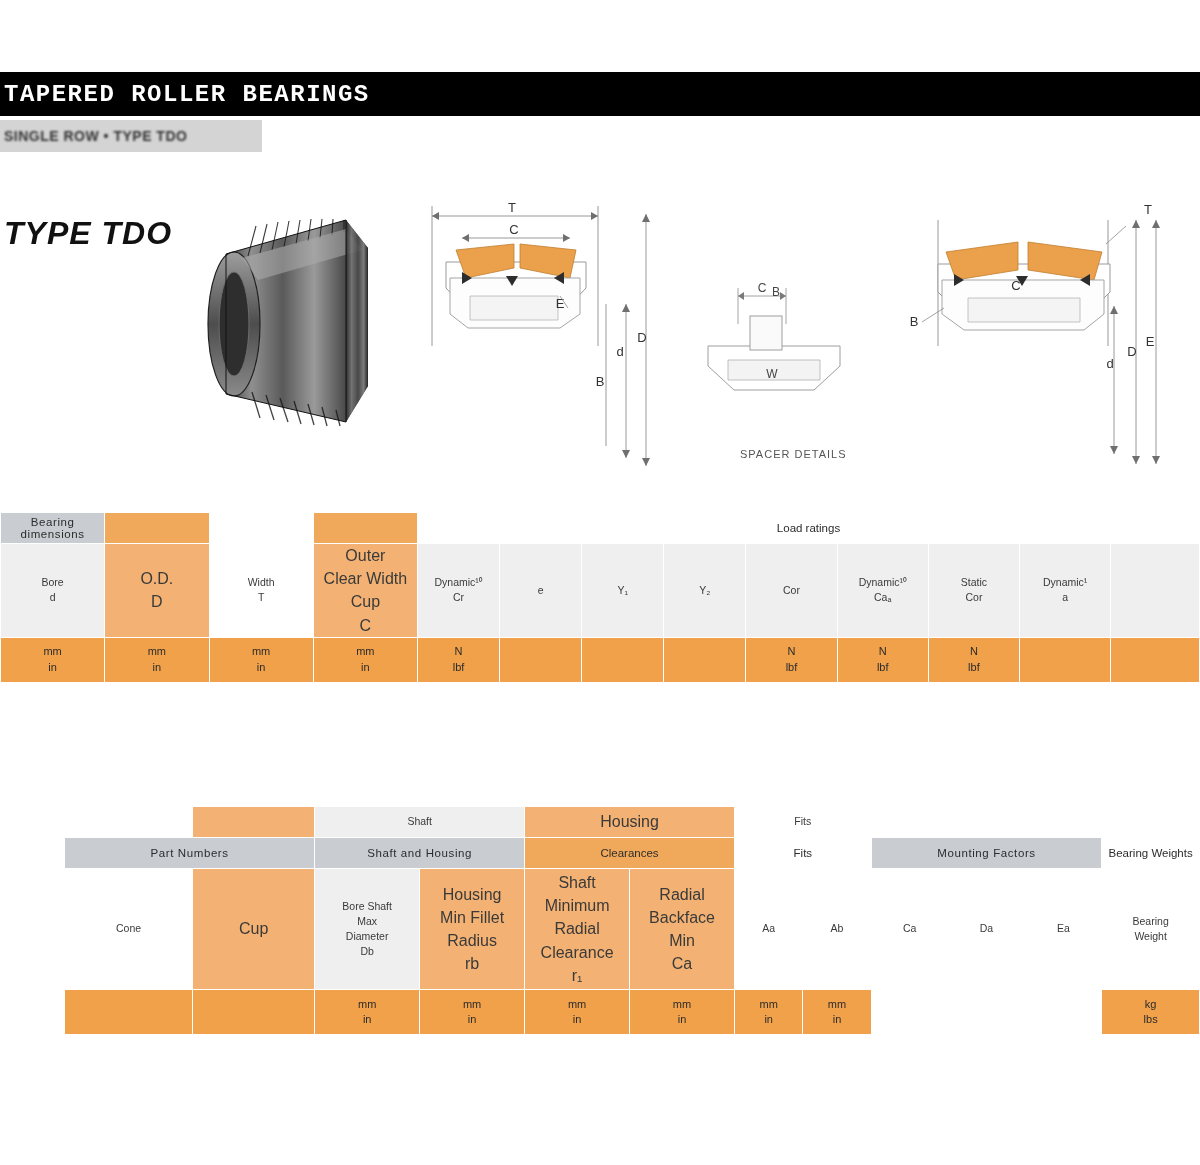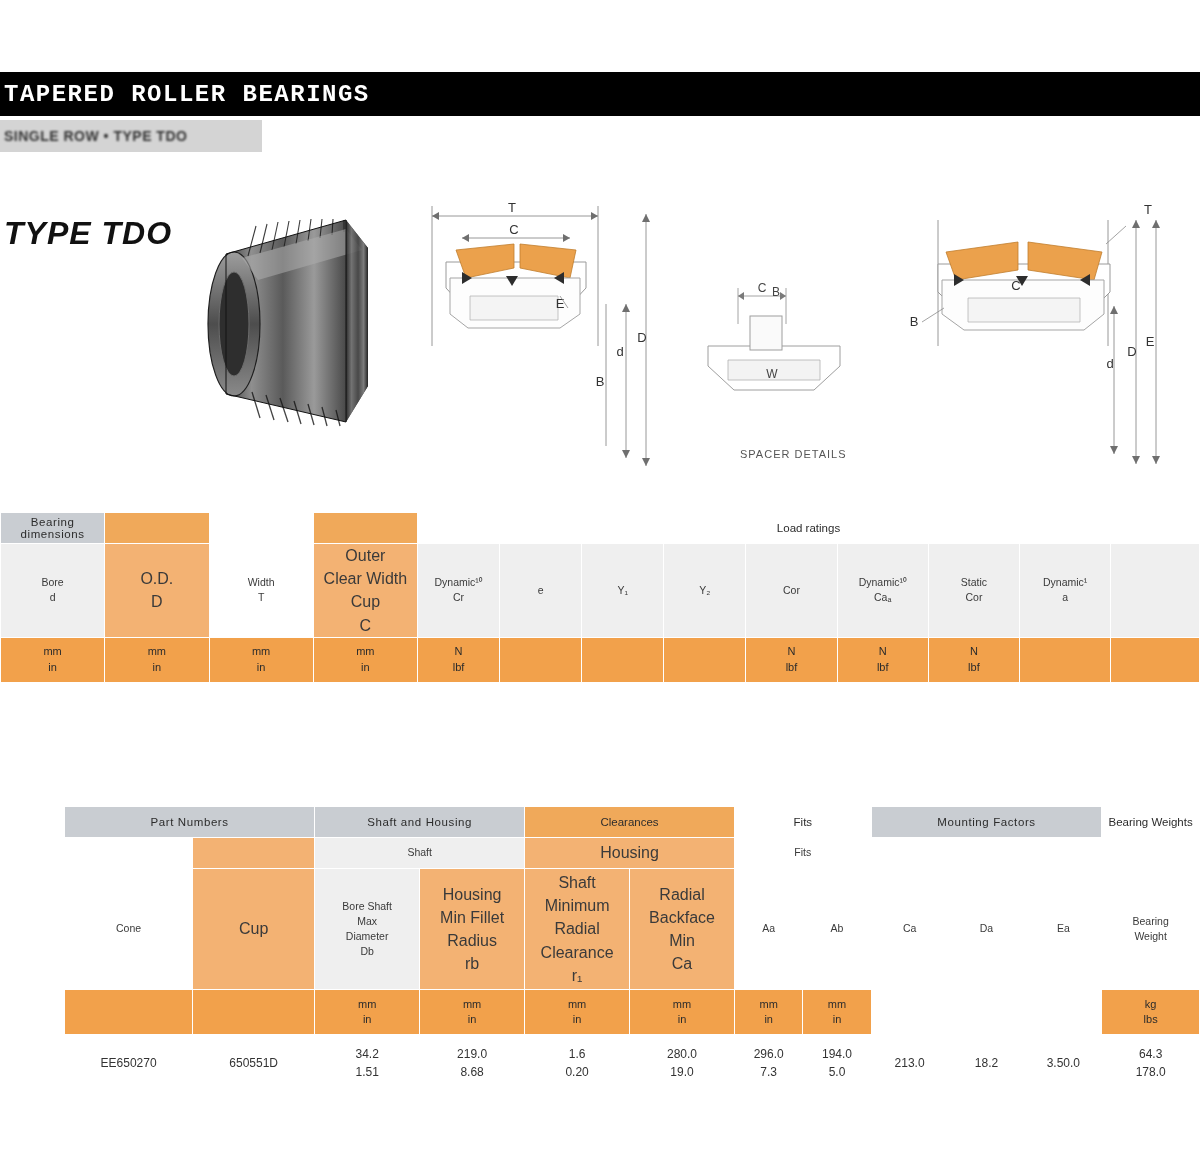--- a/index.html
+++ b/index.html
@@ -451,35 +451,35 @@
         <col style="width:8.6%">
       <col style="width:5.6%">
         <col style="width:5.6%">
       <col style="width:6.3%">
         <col style="width:6.3%">
         <col style="width:6.3%">
       <col style="width:8.0%">
     </colgroup>
     <tbody>
       <tr>
-        <td class="grp" colspan="2">Part Numbers</td>
-        <td class="grp" colspan="2">Shaft and Housing</td>
-        <td class="grp-orange" colspan="2">Clearances</td>
-        <td class="grp-light" colspan="2">Fits</td>
-        <td class="grp" colspan="3">Mounting Factors</td>
-        <td class="grp-light">Bearing Weights</td>
-      </tr>
-      <tr>
         <td class="hd-white" style="height:30px"></td>
         <td class="hd-orange" style="height:30px"></td>
         <td class="hd" colspan="2" style="height:30px">Shaft</td>
         <td class="hd-orange" colspan="2" style="height:30px">Housing</td>
         <td class="hd-white" colspan="2" style="height:30px">Fits</td>
         <td class="hd-white" colspan="3" style="height:30px"></td>
         <td class="hd-white" style="height:30px"></td>
+      </tr>
+      <tr>
+        <td class="grp" colspan="2">Part Numbers</td>
+        <td class="grp" colspan="2">Shaft and Housing</td>
+        <td class="grp-orange" colspan="2">Clearances</td>
+        <td class="grp-light" colspan="2">Fits</td>
+        <td class="grp" colspan="3">Mounting Factors</td>
+        <td class="grp-light">Bearing Weights</td>
       </tr>
       <tr>
         <td class="hd-white tall-hd" style="white-space:pre-line">Cone</td>
         <td class="hd-orange tall-hd" style="white-space:pre-line">Cup</td>
         <td class="hd tall-hd" style="white-space:pre-line">Bore Shaft
 Max
 Diameter
 Db</td>
         <td class="hd-orange tall-hd" style="white-space:pre-line">Housing
 Min Fillet
@@ -515,36 +515,15 @@
         <td style="white-space:pre-line">mm
 in</td>
         <td style="white-space:pre-line">mm
 in</td>
         <td style="background:#ffffff"></td>
         <td style="background:#ffffff"></td>
         <td style="background:#ffffff"></td>
         <td style="white-space:pre-line">kg
 lbs</td>
       </tr>
-      <tr class="data-row">
-        <td style="white-space:pre-line">EE650270</td>
-        <td style="white-space:pre-line">650551D</td>
-        <td style="white-space:pre-line">34.2
-1.51</td>
-        <td style="white-space:pre-line">219.0
-8.68</td>
-        <td style="white-space:pre-line">1.6
-0.20</td>
-        <td style="white-space:pre-line">280.0
-19.0</td>
-        <td style="white-space:pre-line">296.0
-7.3</td>
-        <td style="white-space:pre-line">194.0
-5.0</td>
-        <td style="white-space:pre-line">213.0</td>
-        <td style="white-space:pre-line">18.2</td>
-        <td style="white-space:pre-line">3.50.0</td>
-        <td style="white-space:pre-line">64.3
-178.0</td>
-      </tr>
     </tbody>
   </table>
 </div>
 
 </body></html>

